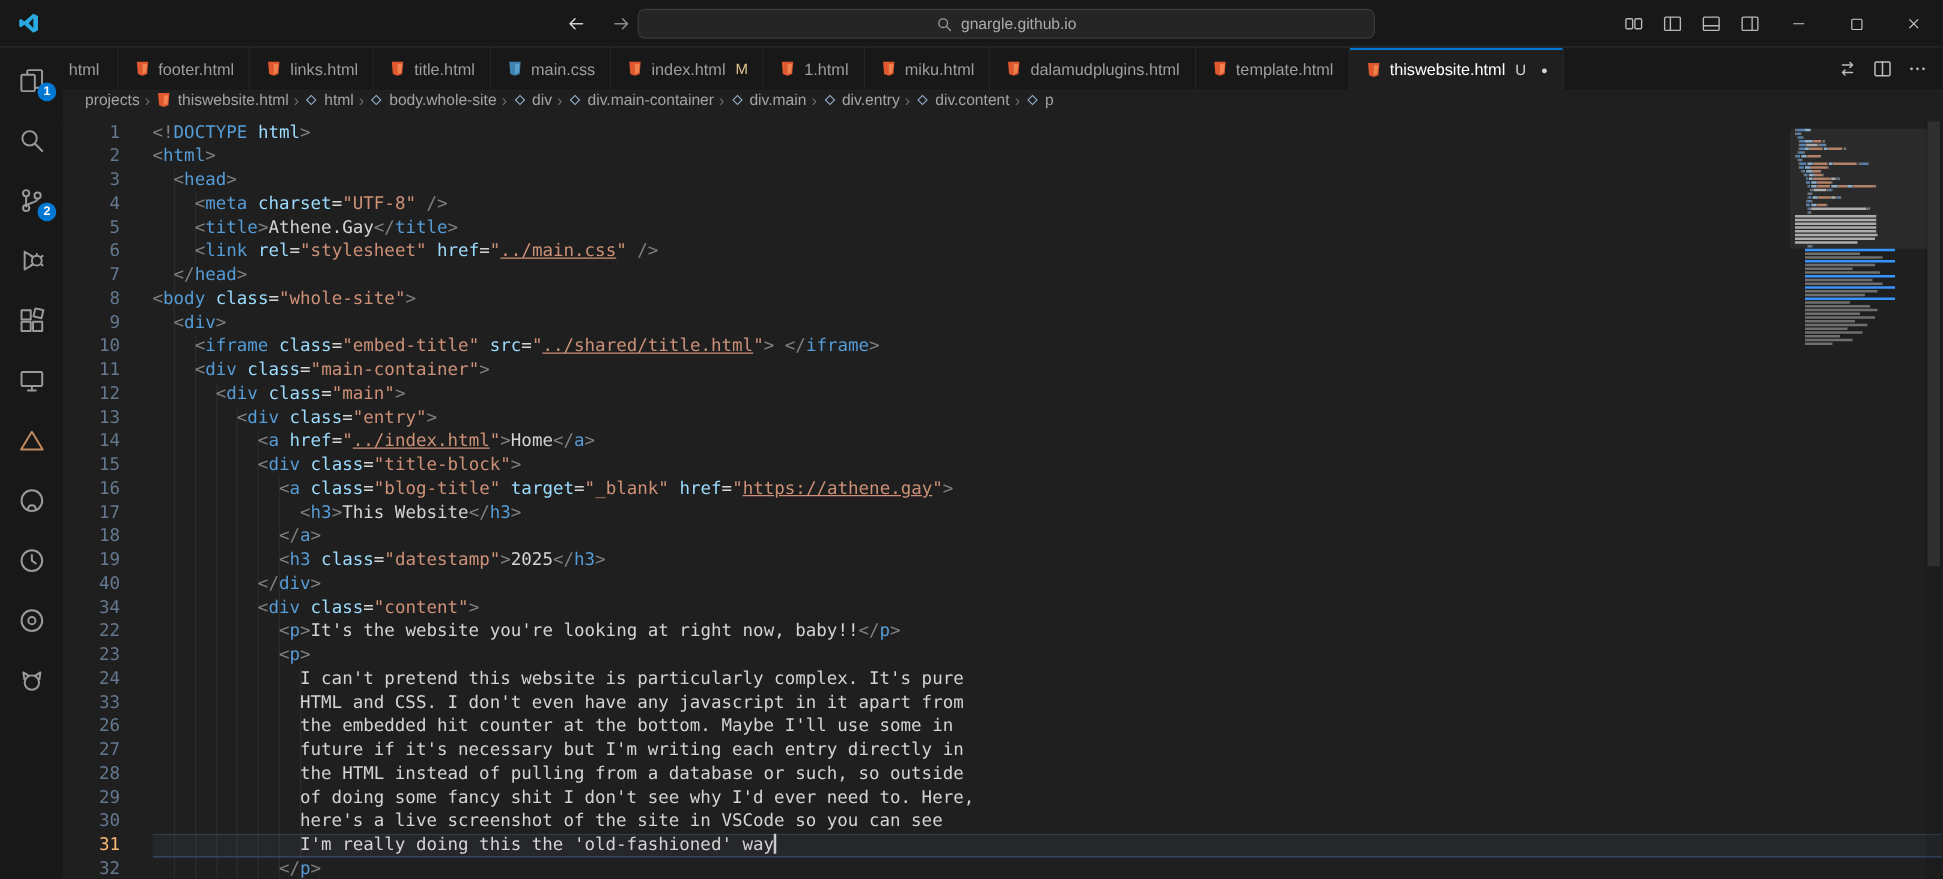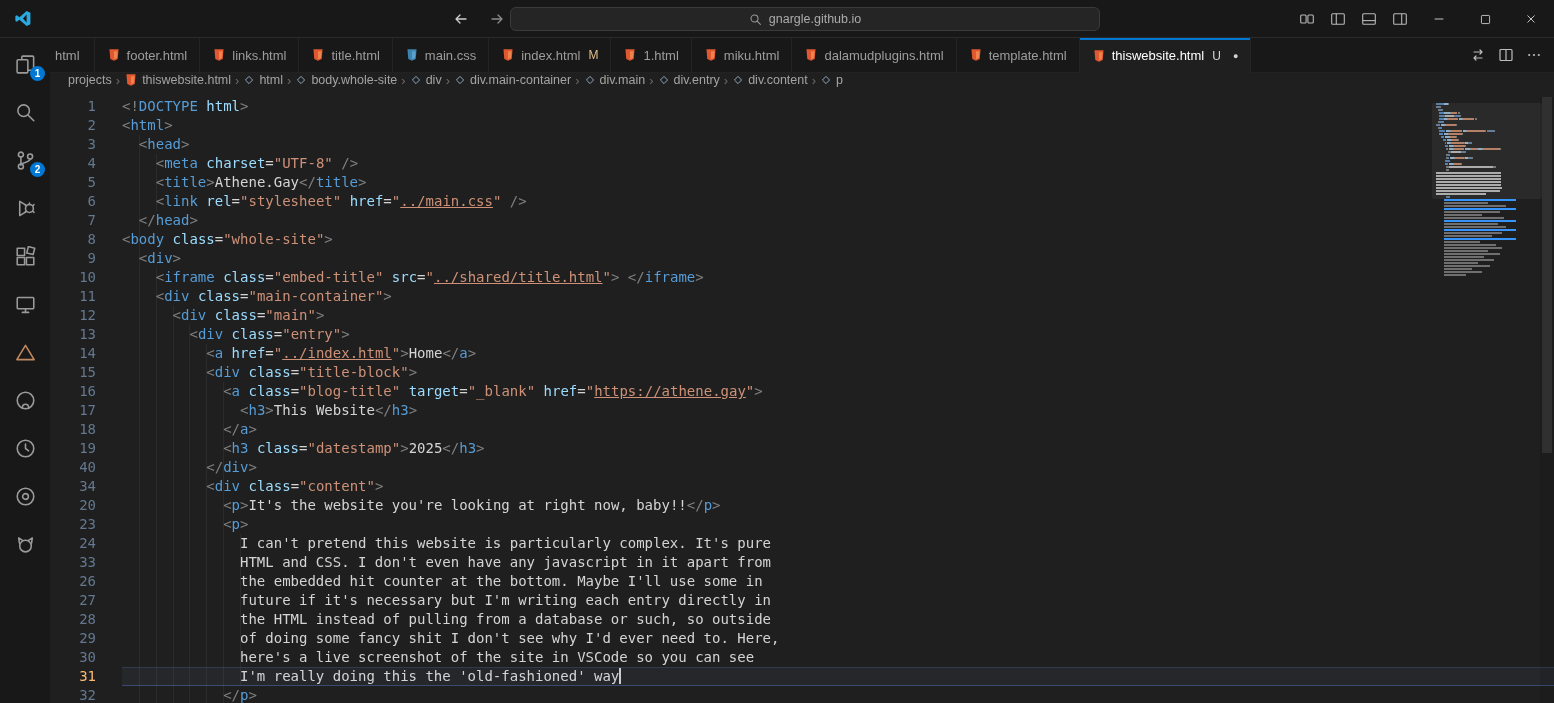--- a/index.html
+++ b/index.html
@@ -496,21 +496,21 @@
         <div class="num">12</div>
         <div class="num">13</div>
         <div class="num">14</div>
         <div class="num">15</div>
         <div class="num">16</div>
         <div class="num">17</div>
         <div class="num">18</div>
         <div class="num">19</div>
         <div class="num">40</div>
         <div class="num">34</div>
-        <div class="num">20</div>
+        <div class="num">22</div>
         <div class="num">23</div>
         <div class="num">24</div>
         <div class="num">33</div>
         <div class="num">26</div>
         <div class="num">27</div>
         <div class="num">28</div>
         <div class="num">29</div>
         <div class="num">30</div>
         <div class="num current">31</div>
         <div class="num">32</div>

